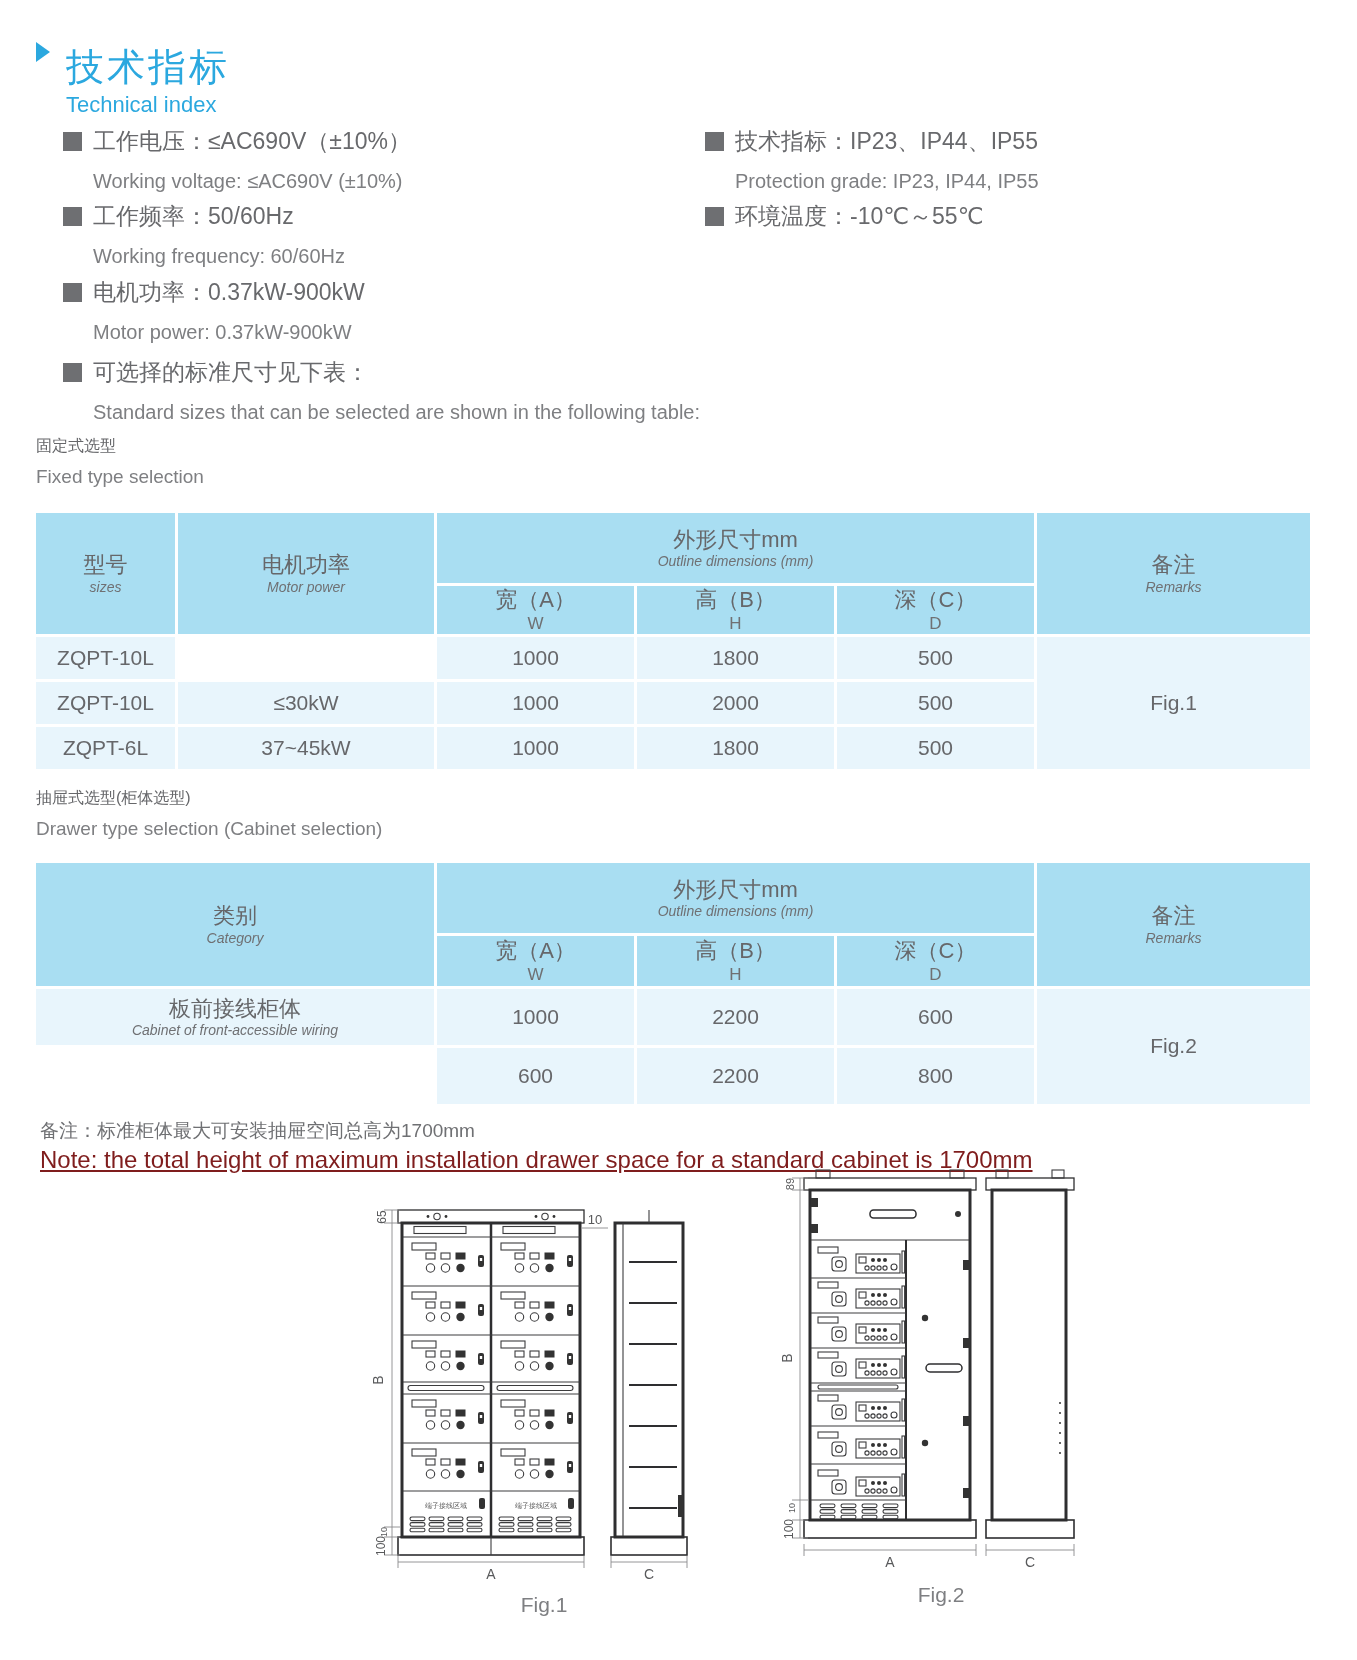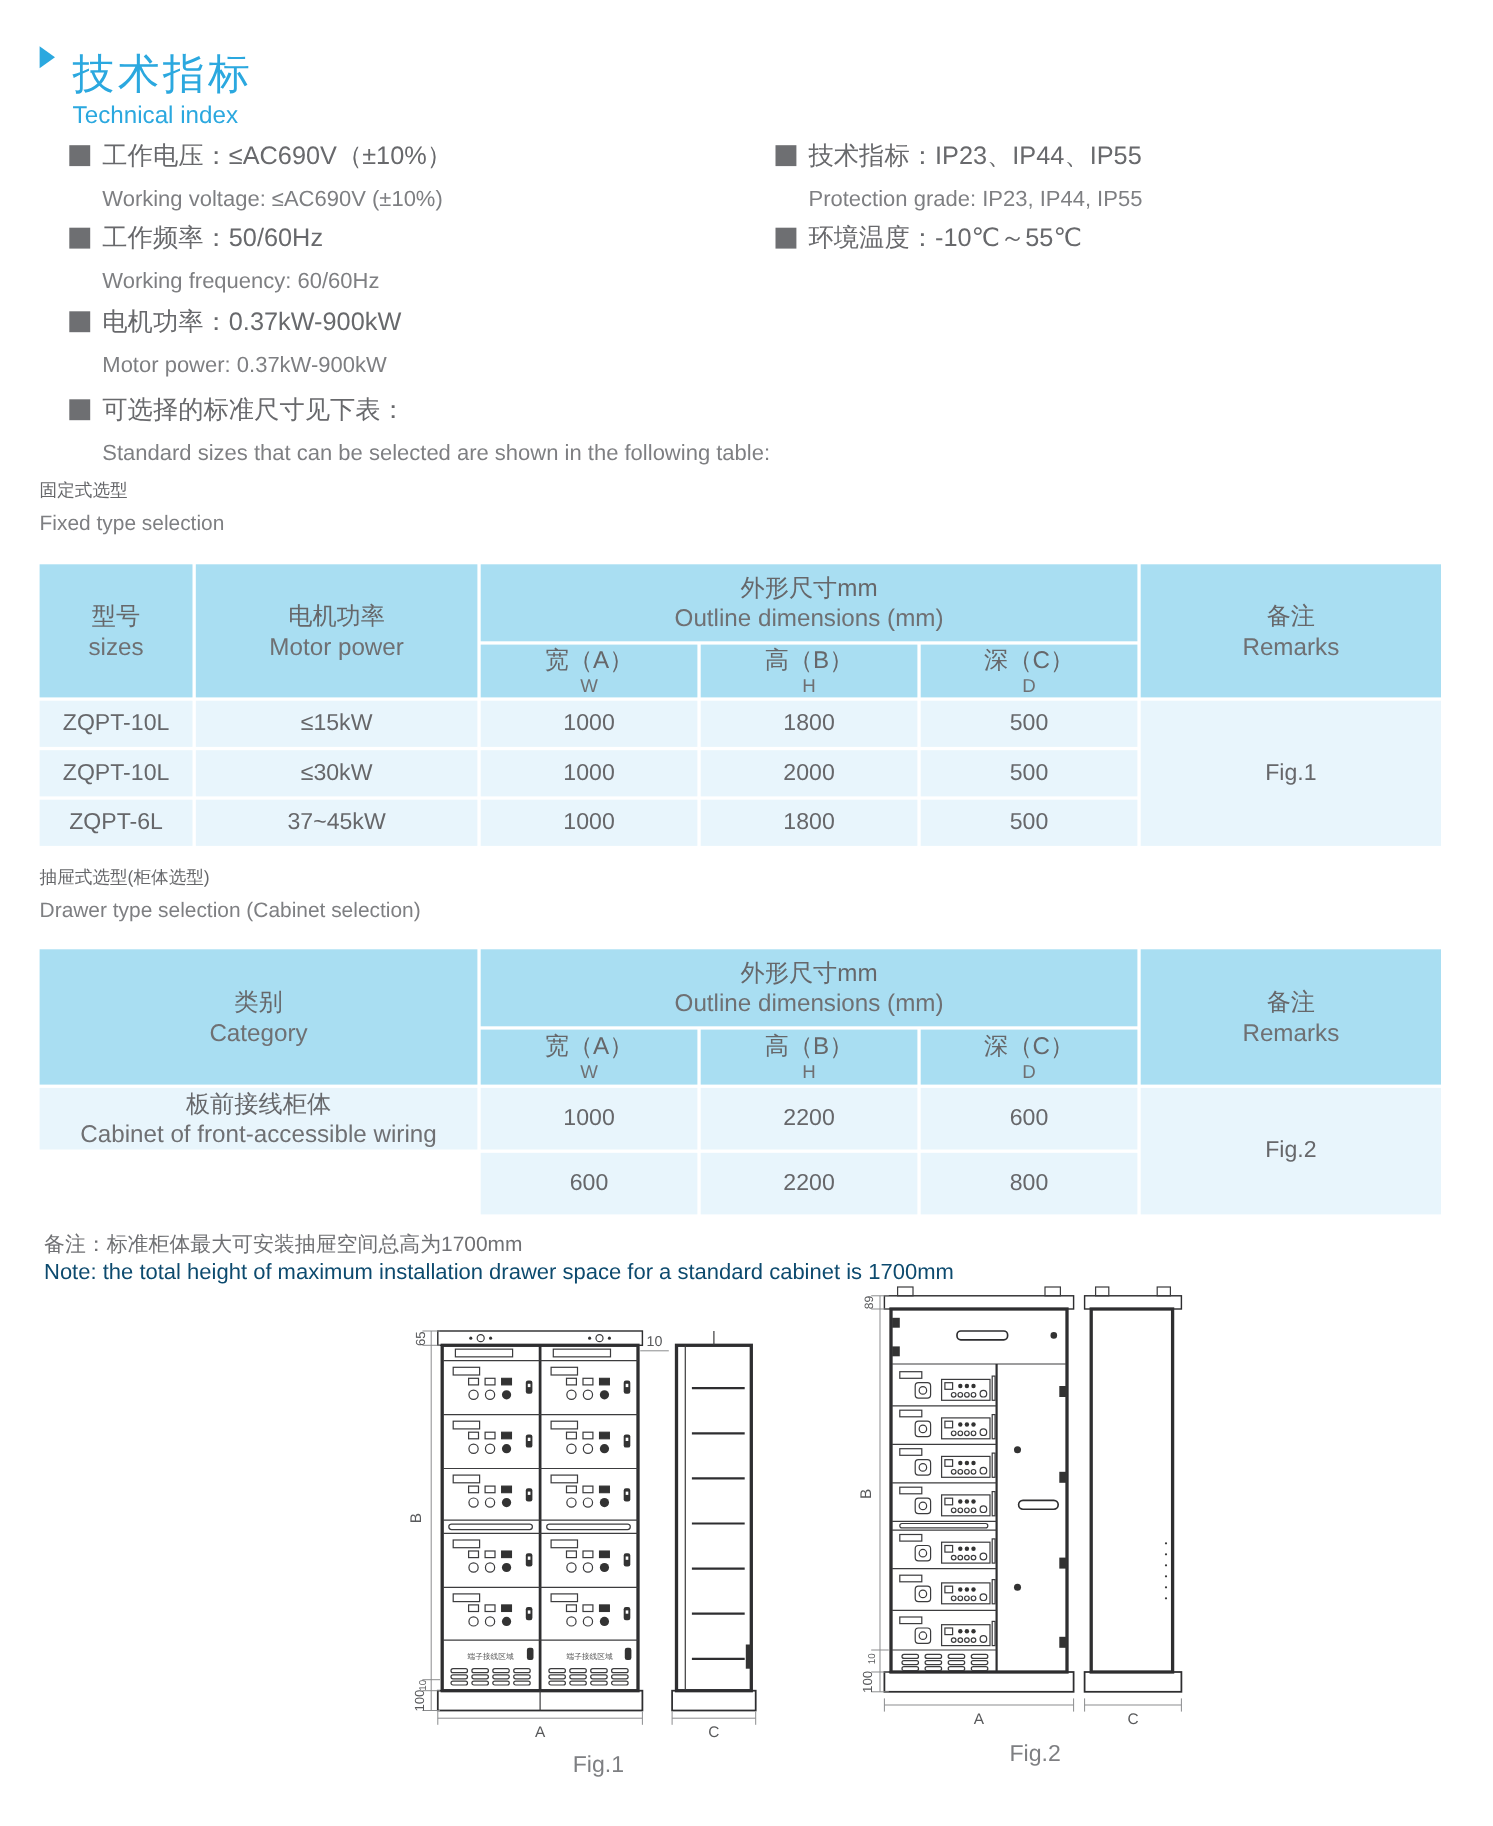--- a/index.html
+++ b/index.html
@@ -25,29 +25,29 @@
   .sec-cn{position:absolute;left:36px;font-size:16px;color:#66676A;}
   .sec-en{position:absolute;left:36px;font-size:19px;color:#7E7F82;}
 
   
   .tbl{position:absolute;left:36px;display:grid;gap:3px;}
   .c{display:flex;flex-direction:column;align-items:center;justify-content:center;text-align:center;line-height:1.25;}
   .hd{background:#A9DEF2;}
   .bd{background:#E8F5FC;}
   .cn{font-size:22px;color:#66676A;}
   .en{font-size:17px;color:#6F7073;}
-  .en-lg{font-size:22px;color:#6F7073;}
+  .en-lg{font-size:14px;color:#6F7073;font-style:italic;}
   .val{font-size:21px;color:#66676A;}
 
   #t1{top:513px;grid-template-columns:139px 256px 197px 197px 197px 273px;grid-template-rows:70px 48px 42px 42px 42px;}
   #t2{top:863px;grid-template-columns:398px 197px 197px 197px 273px;grid-template-rows:70px 50px 56px 56px;}
 
   
   .note-cn{position:absolute;left:40px;top:1118px;font-size:19px;color:#6F7073;}
-  .note-en{position:absolute;left:40px;top:1146px;font-size:20px;color:#0c4a6e;}
+  .note-en{position:absolute;left:40px;top:1146px;font-size:24px;color:#7f1d1d;text-decoration:underline;}
 
   
   .fig-caption{position:absolute;width:200px;text-align:center;font-size:21px;color:#7E7F82;}
   svg .ln{stroke:#2E2E30;fill:none;}
   svg .th{stroke:#3C3C3E;fill:none;stroke-width:1.1;}
   svg .dim{stroke:#8A8B8D;stroke-width:0.9;fill:none;}
   svg text.dtxt{fill:#58595B;font-family:"Liberation Sans","DejaVu Sans",sans-serif;}
 </style>
 </head>
 <body>
@@ -128,23 +128,20 @@
     <span class="cn">高（B）</span>
     <span class="en">H</span>
   </div>
   <div class="c hd" style="grid-area:2/5/3/6">
     <span class="cn">深（C）</span>
     <span class="en">D</span>
   </div>
 
   <div class="c bd" style="grid-area:3/1">
       <span class="val">ZQPT-10L</span>
-    </div>
-  <div class="c bd" style="grid-area:3/2">
-      <span class="val">≤15kW</span>
     </div>
   <div class="c bd" style="grid-area:3/3">
       <span class="val">1000</span>
     </div>
   <div class="c bd" style="grid-area:3/4">
       <span class="val">1800</span>
     </div>
   <div class="c bd" style="grid-area:3/5">
       <span class="val">500</span>
     </div>

